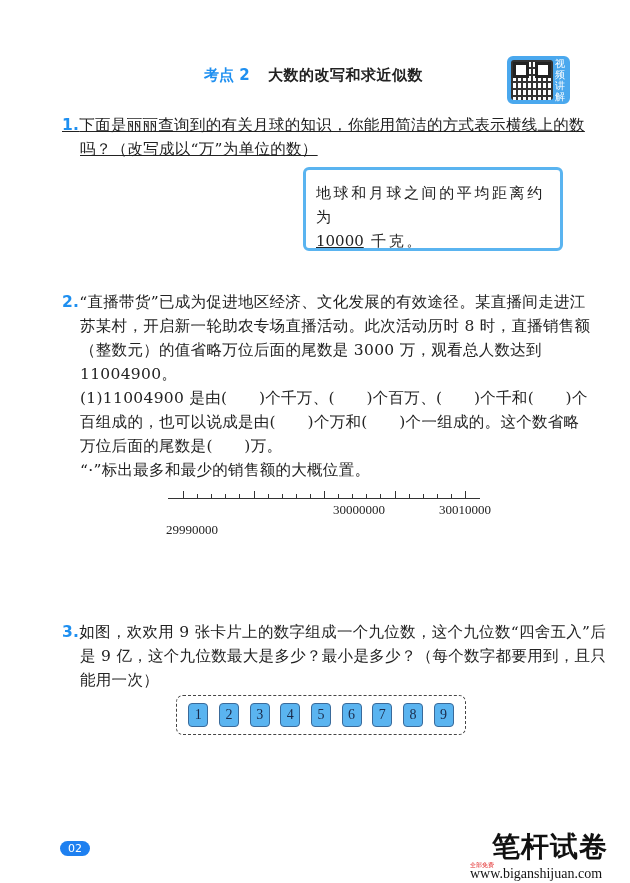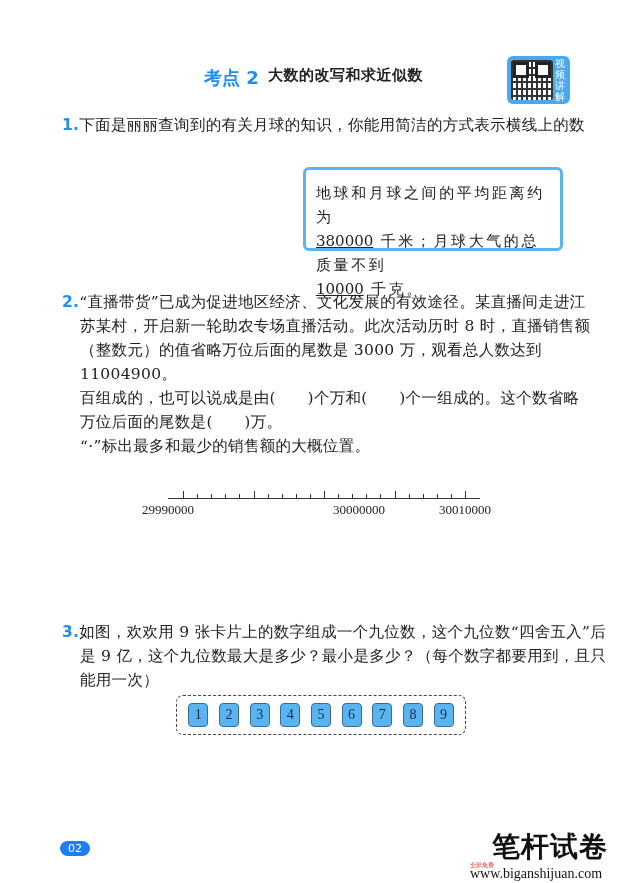--- a/index.html
+++ b/index.html
@@ -1,20 +1,20 @@
 <!DOCTYPE html>
 <html><head>
 <meta charset="utf-8">
 <style>
   * { margin: 0; padding: 0; box-sizing: border-box; }
   html, body { width: 630px; height: 883px; background: #ffffff; overflow: hidden; }
   body { position: relative; font-family: "DejaVu Serif", "Liberation Serif", serif; color: #222; }
 
   .header { position: absolute; top: 62px; left: 0; width: 630px; height: 30px; }
-  .header .kd { position: absolute; left: 204px; top: 4px; font-family: "DejaVu Sans", "Liberation Sans", sans-serif; font-weight: bold; font-size: 18px; color: #1e8ff0; }
+  .header .kd { position: absolute; left: 204px; top: 4px; font-family: "DejaVu Sans", "Liberation Sans", sans-serif; font-weight: bold; font-size: 15px; color: #1e8ff0; }
   .header .ttl { position: absolute; left: 268px; top: 4px; font-family: "DejaVu Sans", "Liberation Sans", sans-serif; font-weight: bold; font-size: 15px; color: #222; letter-spacing: 0.5px; }
 
   .qr { position: absolute; left: 507px; top: 56px; width: 63px; height: 48px; border: 2px solid #4aa8ee; border-radius: 6px; background: #4aa8ee; overflow: hidden; }
   .qr .code { position: absolute; left: 2px; top: 2px; width: 42px; height: 40px; background: #fff; border-radius: 3px;
     background-image:
       linear-gradient(90deg, #333 2px, transparent 2px),
       linear-gradient(#333 2px, transparent 2px);
     background-size: 5px 5px, 7px 7px;
   }
   .qr .code::before, .qr .code::after { content: ""; position: absolute; width: 10px; height: 10px; border: 3px solid #222; background: #fff; }
@@ -54,34 +54,35 @@
 <div class="qr">
   <div class="code"></div>
   <div class="side">
     <div>视</div>
     <div>频</div>
     <div>讲</div>
     <div>解</div>
   </div>
 </div>
 
-<div class="q" style="top:113px;">
+<div class="q" style="top:113px;text-decoration:underline;">
   <div><span class="num">1.</span><span>下面是丽丽查询到的有关月球的知识，你能用简洁的方式表示横线上的数</span></div>
+  <div class="indent">吗？（改写成以“万”为单位的数）</div>
 </div>
 
 <div class="infobox">
   <div>地球和月球之间的平均距离约为</div>
-  <div><span class="u">380000</span><span> 千米；月球大气的总质量不到</span></div>
   <div><span class="u">10000</span><span> 千克。</span></div>
 </div>
 
 <div class="q" style="top:290px;">
   <div><span class="num">2.</span><span>“直播带货”已成为促进地区经济、文化发展的有效途径。某直播间走进江</span></div>
   <div class="indent">苏某村，开启新一轮助农专场直播活动。此次活动历时 8 时，直播销售额</div>
   <div class="indent">（整数元）的值省略万位后面的尾数是 3000 万，观看总人数达到 11004900。</div>
+  <div class="indent">(1)11004900 是由(　　)个千万、(　　)个百万、(　　)个千和(　　)个</div>
   <div class="indent">百组成的，也可以说成是由(　　)个万和(　　)个一组成的。这个数省略</div>
   <div class="indent">万位后面的尾数是(　　)万。</div>
   <div class="indent">“·”标出最多和最少的销售额的大概位置。</div>
 </div>
 
 <div class="numline" id="numline">
     <div class="tick" style="left: 15px; height: 8px;"></div>
     <div class="tick" style="left: 29.1px; height: 5px;"></div>
     <div class="tick" style="left: 43.2px; height: 5px;"></div>
     <div class="tick" style="left: 57.3px; height: 5px;"></div>
@@ -96,21 +97,21 @@
     <div class="tick" style="left: 184.2px; height: 5px;"></div>
     <div class="tick" style="left: 198.3px; height: 5px;"></div>
     <div class="tick" style="left: 212.4px; height: 5px;"></div>
     <div class="tick" style="left: 226.5px; height: 8px;"></div>
     <div class="tick" style="left: 240.6px; height: 5px;"></div>
     <div class="tick" style="left: 254.7px; height: 5px;"></div>
     <div class="tick" style="left: 268.8px; height: 5px;"></div>
     <div class="tick" style="left: 282.9px; height: 5px;"></div>
     <div class="tick" style="left: 297px; height: 8px;"></div>
   </div>
-<span class="nlabel" style="left:168px;">29990000</span>
+<span class="nlabel" style="left:192px;margin-top:20px;">29990000</span>
 <span class="nlabel" style="left:324px;margin-left:35px;">30000000</span>
 <span class="nlabel" style="left:465px;">30010000</span>
 
 <div class="q" style="top:620px;">
   <div><span class="num">3.</span><span>如图，欢欢用 9 张卡片上的数字组成一个九位数，这个九位数“四舍五入”后</span></div>
   <div class="indent">是 9 亿，这个九位数最大是多少？最小是多少？（每个数字都要用到，且只</div>
   <div class="indent">能用一次）</div>
 </div>
 
 <div class="cards" id="cards">

